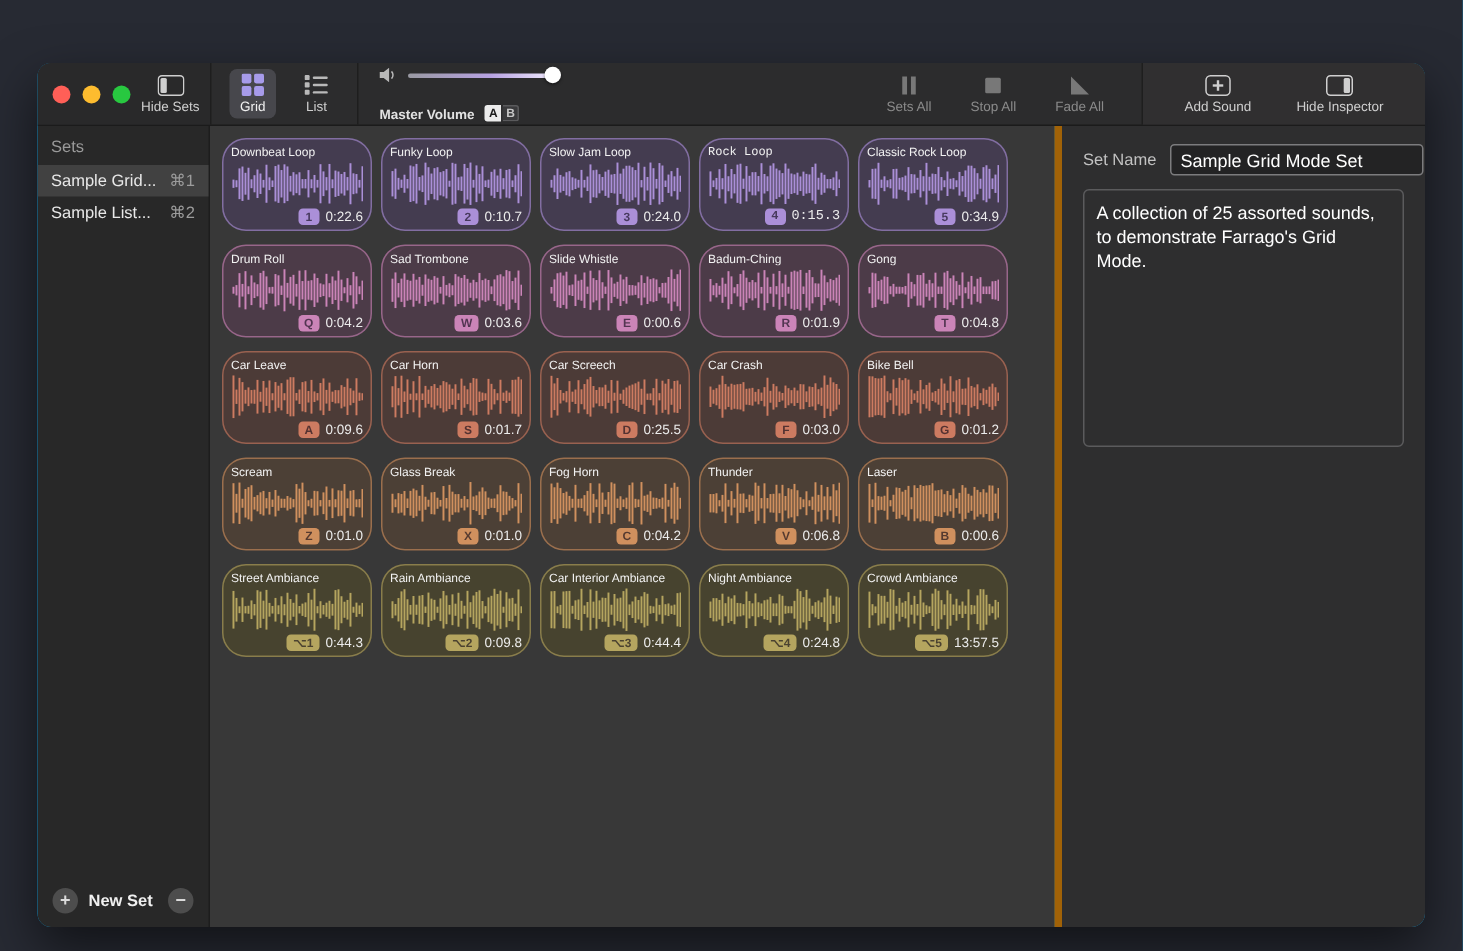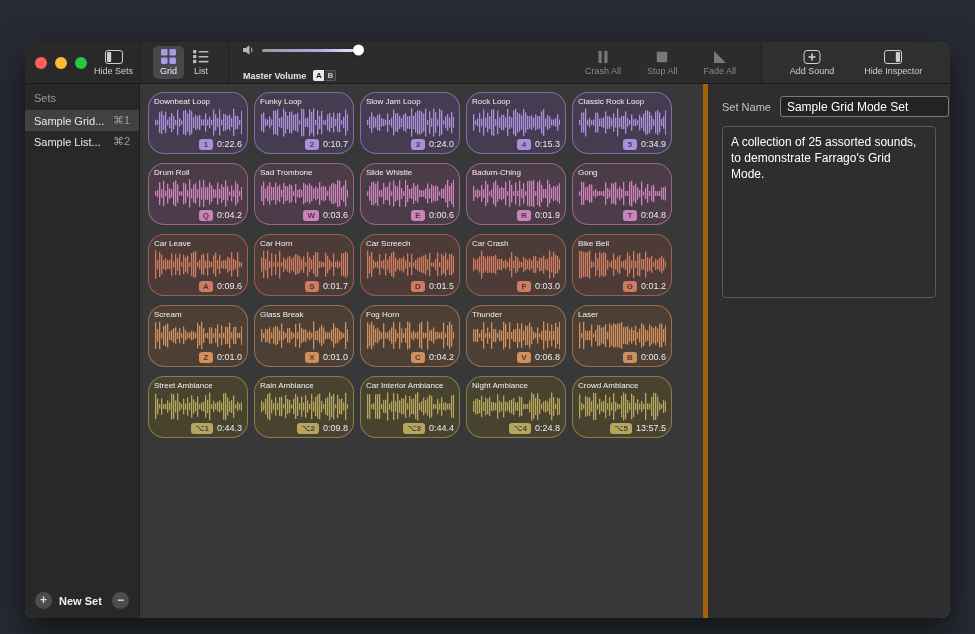--- a/index.html
+++ b/index.html
@@ -12,21 +12,21 @@
   .tb-sec { display:flex; align-items:center; }
   .tb-left { width:115px; flex:0 0 115px; background:#29292a; padding-left:10px; }
   .traffic { display:flex; gap:8px; align-items:center; }
   .tl { width:12px; height:12px; border-radius:50%; display:inline-block; }
   .tl.red{ background:#ff5f57; } .tl.yellow{ background:#fdbc2f; } .tl.green{ background:#28c840; }
   .tb-divider { width:1px; background:#1e1e1e; }
   .tb-btn { display:flex; flex-direction:column; align-items:center; justify-content:center; gap:2px; padding:3px 7px; border-radius:5px; cursor:default; }
   .tb-btn .lbl { font-size:9px; color:#cfcfcf; white-space:nowrap; }
   .tb-btn.disabled .lbl { color:#8a8a8a; }
   .tb-left .tb-btn { margin-left:auto; margin-right:2px; }
-  .seg-wrap { display:flex; gap:2px; padding:0 12px; }
+  .seg-wrap { display:flex; gap:12px; padding:0 12px; }
   .tb-btn.selected { background:#47474c; }
   .tb-btn.selected .lbl { color:#f0f0f0; }
 
   .volume-sec { flex-direction:column; align-items:flex-start; justify-content:center; gap:14px; padding:0 14px; display:flex; }
   .vol-top { display:flex; align-items:center; gap:7px; }
   .slider { position:relative; width:100px; height:3px; border-radius:2px; background:linear-gradient(90deg,#9999a2 0%,#b7a2e2 55%,#f4efff 100%); }
   .knob { position:absolute; right:-2px; top:50%; transform:translateY(-50%); width:11px; height:11px; border-radius:50%; background:#ffffff; box-shadow:0 1px 2px rgba(0,0,0,.5); }
   .vol-bottom { display:flex; align-items:center; gap:7px; }
   .vol-label { font-size:9px; font-weight:bold; color:#e3e3e3; }
   .ab { display:flex; gap:1px; }
@@ -138,21 +138,21 @@
     </div>
 
     <div class="tb-spacer"></div>
 
     <div class="transport tb-sec">
       <div class="tb-btn disabled">
         <svg class="icon" width="14" height="14" viewBox="0 0 14 14">
             <rect x="2.5" y="1" width="3.2" height="12" fill="#787878"></rect>
             <rect x="8.3" y="1" width="3.2" height="12" fill="#787878"></rect>
           </svg>
-        <span class="lbl">Crash All</span>
+        <span class="lbl">Sets All</span>
       </div>
       <div class="tb-btn disabled">
         <svg class="icon" width="14" height="14" viewBox="0 0 14 14">
             <rect x="1.8" y="1.8" width="10.4" height="10.4" rx="1" fill="#787878"></rect>
           </svg>
         <span class="lbl">Stop All</span>
       </div>
       <div class="tb-btn disabled">
         <svg class="icon" width="14" height="14" viewBox="0 0 14 14">
             <polygon points="1,1 13,13 1,13" fill="#787878"></polygon>
@@ -356,21 +356,21 @@
               <rect x="81" y="5.49" width="1.3" height="13.02" fill="#ab8fd8"></rect>
               <rect x="83" y="8.17" width="1.3" height="7.65" fill="#ab8fd8"></rect>
               <rect x="85" y="3.81" width="1.3" height="16.38" fill="#ab8fd8"></rect>
               <rect x="87" y="7.85" width="1.3" height="8.29" fill="#ab8fd8"></rect>
             </svg>
     <div class="tile-footer">
       <span class="tile-key" style="background: rgb(171, 143, 216);">3</span>
       <span class="tile-dur">0:24.0</span>
     </div>
   </div>
-          <div class="tile" style="border-color: rgba(171, 143, 216, 0.6); background: rgb(68, 60, 80);">
+          <div class="tile" style="border-color: rgba(171, 143, 216, 0.6); background: rgb(68, 60, 80); font-family: Liberation Mono, monospace;">
     <div class="tile-title">Rock Loop</div>
     <svg class="tile-wave" preserveAspectRatio="none" viewBox="0 0 88 24">
               <rect x="1" y="5.63" width="1.3" height="12.75" fill="#ab8fd8"></rect>
               <rect x="3" y="10.27" width="1.3" height="3.47" fill="#ab8fd8"></rect>
               <rect x="5" y="9.00" width="1.3" height="5.99" fill="#ab8fd8"></rect>
               <rect x="7" y="4.48" width="1.3" height="15.04" fill="#ab8fd8"></rect>
               <rect x="9" y="9.13" width="1.3" height="5.74" fill="#ab8fd8"></rect>
               <rect x="11" y="1.79" width="1.3" height="20.42" fill="#ab8fd8"></rect>
               <rect x="13" y="8.12" width="1.3" height="7.75" fill="#ab8fd8"></rect>
               <rect x="15" y="4.38" width="1.3" height="15.24" fill="#ab8fd8"></rect>
@@ -887,21 +887,21 @@
               <rect x="75" y="3.70" width="1.3" height="16.59" fill="#cd7b61"></rect>
               <rect x="77" y="5.25" width="1.3" height="13.50" fill="#cd7b61"></rect>
               <rect x="79" y="2.88" width="1.3" height="18.24" fill="#cd7b61"></rect>
               <rect x="81" y="7.85" width="1.3" height="8.30" fill="#cd7b61"></rect>
               <rect x="83" y="3.86" width="1.3" height="16.28" fill="#cd7b61"></rect>
               <rect x="85" y="3.62" width="1.3" height="16.76" fill="#cd7b61"></rect>
               <rect x="87" y="5.60" width="1.3" height="12.79" fill="#cd7b61"></rect>
             </svg>
     <div class="tile-footer">
       <span class="tile-key" style="background: rgb(205, 123, 97);">D</span>
-      <span class="tile-dur">0:01.5</span>
+      <span class="tile-dur">0:25.5</span>
     </div>
   </div>
           <div class="tile" style="border-color: rgba(205, 123, 97, 0.6); background: rgb(76, 59, 55);">
     <div class="tile-title">Car Crash</div>
     <svg class="tile-wave" preserveAspectRatio="none" viewBox="0 0 88 24">
               <rect x="1" y="6.73" width="1.3" height="10.55" fill="#cd7b61"></rect>
               <rect x="3" y="8.39" width="1.3" height="7.21" fill="#cd7b61"></rect>
               <rect x="5" y="7.59" width="1.3" height="8.82" fill="#cd7b61"></rect>
               <rect x="7" y="5.74" width="1.3" height="12.51" fill="#cd7b61"></rect>
               <rect x="9" y="1.17" width="1.3" height="21.66" fill="#cd7b61"></rect>

